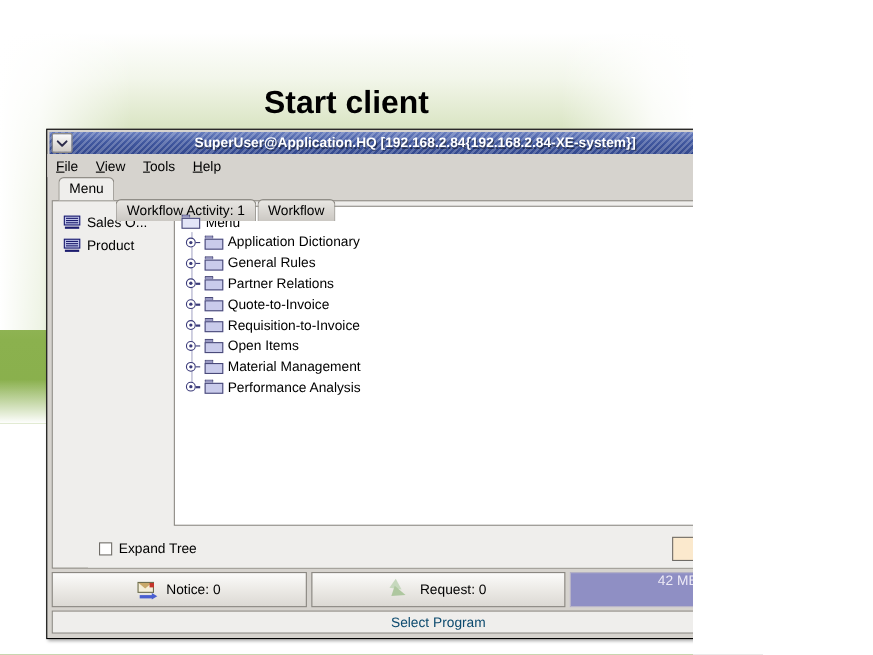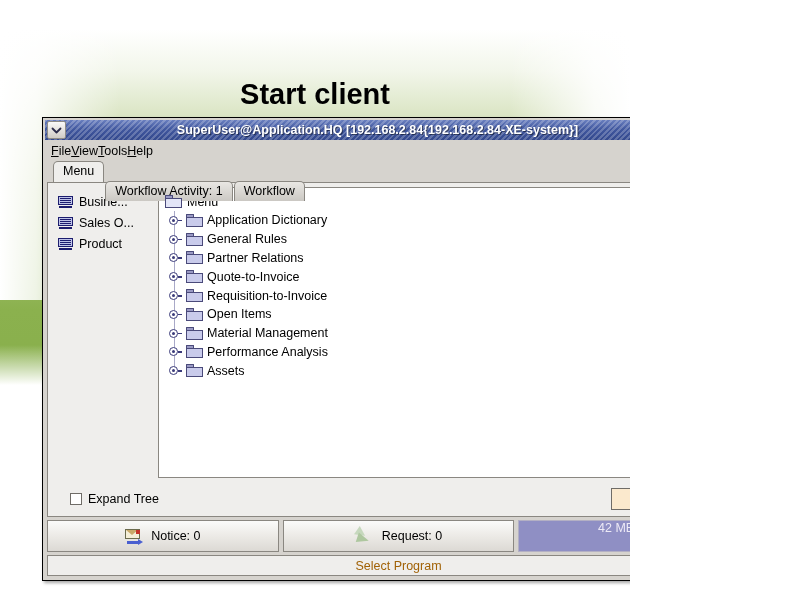--- a/index.html
+++ b/index.html
@@ -154,20 +154,21 @@
     color: #2c2c4a;
     line-height: 1;
   }
 
   .menubar {
     height: 21px;
     background: #d6d3ce;
     display: flex;
     align-items: center;
     padding-left: 8px;
+    gap: 16px;
     font-size: 12.5px;
     color: #000000;
   }
   .menubar .mi u { text-decoration: underline; }
 
   .client-area {
     flex: 1 1 auto;
     margin: 0 4px 0 4px;
     display: flex;
     flex-direction: column;
@@ -356,24 +357,25 @@
     border: 1px solid #4a4a7a;
     box-sizing: border-box;
   }
   .icon-folder.root .f-body { background: #e3e5f7; }
 
   .panel-footer {
     height: 34px;
     flex: 0 0 34px;
     display: flex;
     align-items: center;
-    padding: 0 8px 0 22px;
+    padding: 0 8px 0 10px;
     box-sizing: border-box;
     gap: 8px;
     background: #efeeec;
+    margin-left: 32px;
   }
   .checkrow {
     display: flex;
     align-items: center;
     gap: 6px;
     font-size: 12.5px;
   }
   .checkbox {
     width: 12px;
     height: 12px;
@@ -484,21 +486,21 @@
   .bottom-status {
     height: 21px;
     flex: 0 0 21px;
     margin: 3px 4px 4px 4px;
     border: 1px solid #8a8781;
     background: #efeeec;
     display: flex;
     align-items: center;
     justify-content: center;
     font-size: 12.5px;
-    color: #a16207;
+    color: #0c4a6e;
     box-sizing: border-box;
   }
 </style>
 </head>
 <body>
 
 <div class="slide">
 
   <div class="bottom-white"></div>
   <div class="bottom-white-fade"></div>
@@ -562,28 +564,20 @@
 
         <div class="panel-body">
 
           <div class="sidebar">
             <div class="side-item">
               <span class="icon-screen">
                 <span class="scr-body"></span>
                   <span class="scr-line"></span>
                   <span class="scr-base"></span>
               </span>
-              <span>Busine...</span>
-            </div>
-            <div class="side-item">
-              <span class="icon-screen">
-                <span class="scr-body"></span>
-                  <span class="scr-line"></span>
-                  <span class="scr-base"></span>
-              </span>
               <span>Sales O...</span>
             </div>
             <div class="side-item">
               <span class="icon-screen">
                 <span class="scr-body"></span>
                   <span class="scr-line"></span>
                   <span class="scr-base"></span>
               </span>
               <span>Product</span>
             </div>
@@ -699,32 +693,20 @@
                     <span class="dot"></span>
                     <span class="stem"></span>
                 </span>
                 <span class="icon-folder">
                   <span class="f-tab"></span>
                     <span class="f-body"></span>
                 </span>
                 <span>Performance Analysis</span>
               </div>
 
-              <div class="tree-node">
-                <span class="handle">
-                  <span class="ring"></span>
-                    <span class="dot"></span>
-                    <span class="stem"></span>
-                </span>
-                <span class="icon-folder">
-                  <span class="f-tab"></span>
-                    <span class="f-body"></span>
-                </span>
-                <span>Assets</span>
-              </div>
 
             </div>
           </div>
         </div>
 
         <div class="panel-footer">
           <label class="checkrow">
             <span class="checkbox"></span>
             <span>Expand Tree</span>
           </label>

